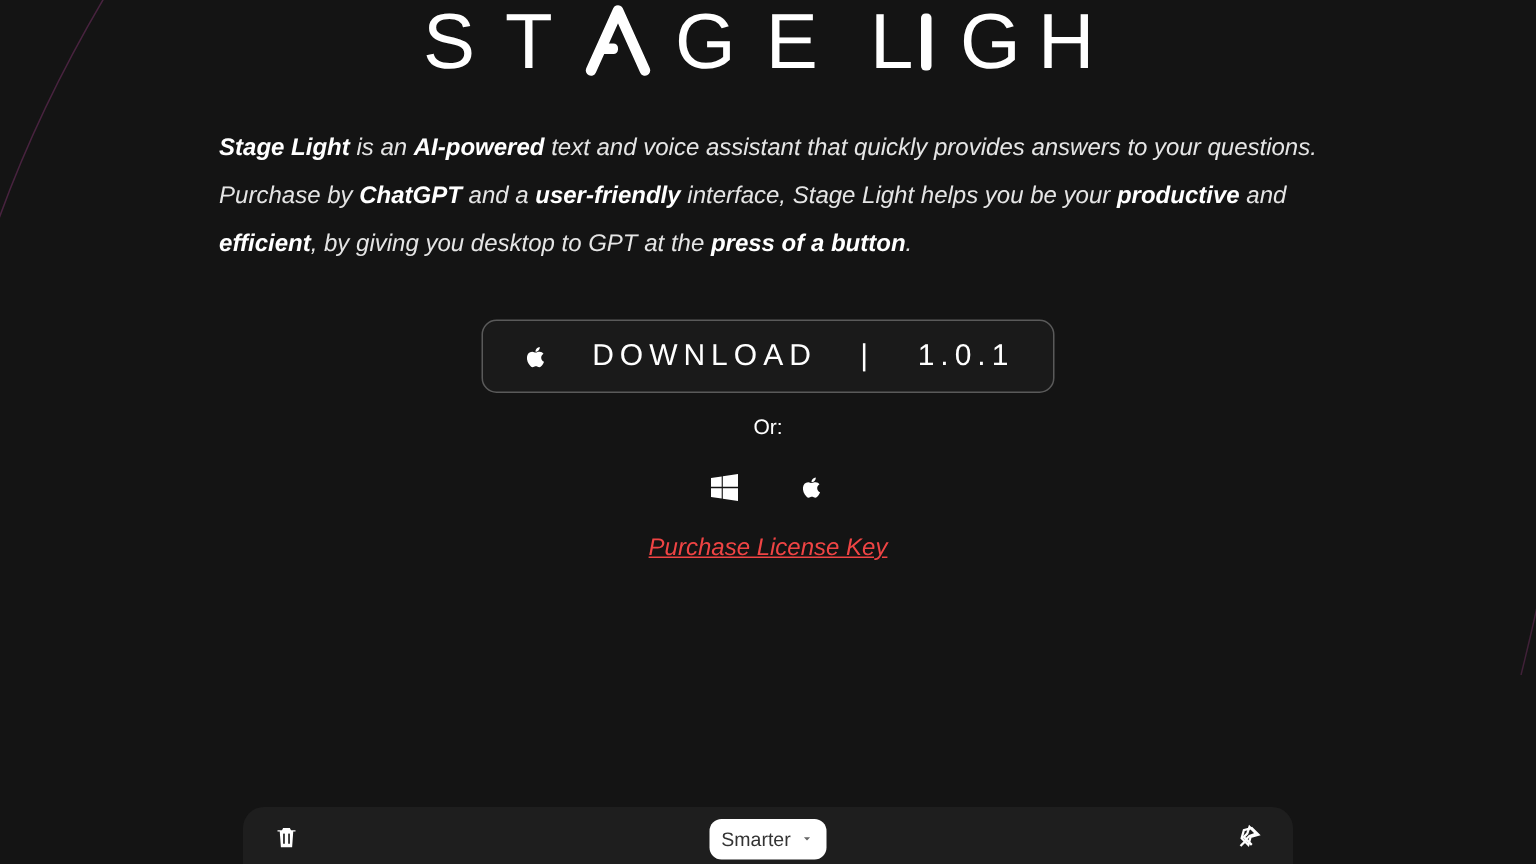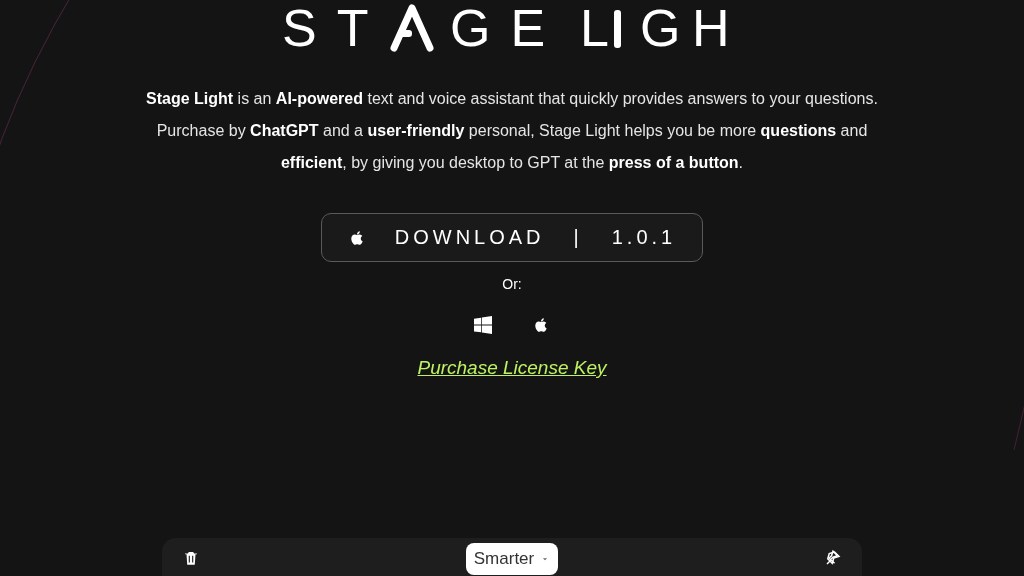--- a/index.html
+++ b/index.html
@@ -43,25 +43,25 @@
   margin-bottom: 12px;
 }
 .subtitle {
   font-size: 30px;
   font-weight: 400;
   color: #ffffff;
   margin-bottom: 44px;
 }
 .description {
   max-width: 780px;
-  text-align: center;
   font-size: 16px;
   line-height: 2;
   color: #e5e5e5;
   margin-bottom: 34px;
+  font-style: italic;
 }
 .description strong {
   font-weight: 700;
   color: #ffffff;
 }
 .download-btn {
   display: inline-flex;
   align-items: center;
   gap: 29px;
   padding: 12px 26px;
@@ -86,22 +86,22 @@
   margin-bottom: 20px;
 }
 .platform-icons button {
   background: none;
   border: none;
   cursor: pointer;
   color: #ffffff;
 }
 .platform-icons svg { width: 18px; height: 18px; }
 .license-link {
-  color: #bef264;
-  font-size: 19px;
+  color: #ef4444;
+  font-size: 16px;
   font-style: italic;
   text-decoration: underline;
   cursor: pointer;
 }
 .app-preview {
   position: absolute;
   bottom: -4px;
   left: 50%;
   transform: translateX(-50%);
   width: 700px;
@@ -122,21 +122,21 @@
 .trash-btn svg, .pin-btn svg { width: 18px; height: 18px; }
 .dropdown {
   display: flex;
   align-items: center;
   gap: 6px;
   background: #ffffff;
   color: #333333;
   border: none;
   border-radius: 8px;
   padding: 6px 8px;
-  font-size: 17px;
+  font-size: 13px;
   cursor: pointer;
   justify-content: center;
 }
 .dropdown svg { width: 10px; height: 10px; }
 </style>
 </head>
 <body>
 
 <svg class="bg-line-left" viewBox="0 0 300 400">
   <path d="M 150 0 Q 50 150 20 300 Q 10 350 5 400" stroke="#6b2d5c" stroke-width="1" fill="none" opacity="0.6"></path>
@@ -157,21 +157,21 @@
       <text x="298" y="44" fill="#ffffff" font-size="52" letter-spacing="20" font-family="Arial" font-weight="500">L</text>
       <rect x="332" y="8" width="7" height="38" fill="#ffffff" rx="3"></rect>
       <text x="358" y="44" fill="#ffffff" font-size="52" letter-spacing="20" font-family="Arial" font-weight="500">G</text>
       <text x="410" y="44" fill="#ffffff" font-size="52" letter-spacing="20" font-family="Arial" font-weight="500">HT</text>
     </svg>
   </div>
 
 
   <div class="description">
     <strong>Stage Light</strong><span> is an </span><strong>AI-powered</strong><span> text and voice assistant that quickly provides answers to your questions.</span><br>
-    <span>Purchase by </span><strong>ChatGPT</strong><span> and a </span><strong>user-friendly</strong><span> personal, Stage Light helps you be more </span><strong>questions</strong><span> and</span><br>
+    <span>Purchase by </span><strong>ChatGPT</strong><span> and a </span><strong>user-friendly</strong><span> interface, Stage Light helps you be your </span><strong>productive</strong><span> and</span><br>
     <strong>efficient</strong><span>, by giving you desktop to GPT at the </span><strong>press of a button</strong><span>.</span>
   </div>
 
   <button class="download-btn">
     <svg viewBox="0 0 24 24" fill="#ffffff">
       <path d="M17.05 20.28c-.98.95-2.05.88-3.08.4-1.09-.5-2.08-.52-3.2 0-1.44.68-2.2.52-3.08-.4C2.79 15.25 3.51 7.59 9.05 7.31c1.35.07 2.29.74 3.08.79 1.18-.12 2.31-.82 3.57-.71 1.51.12 2.65.72 3.4 1.8-3.12 1.87-2.38 5.98.48 7.13-.68 1.79-1.56 3.56-2.53 3.96zM12.03 7.25c-.15-2.23 1.66-4.07 3.74-4.25.29 2.58-2.34 4.5-3.74 4.25z"></path>
     </svg>
     <span>DOWNLOAD</span>
     <span>|</span>
     <span>1.0.1</span>

